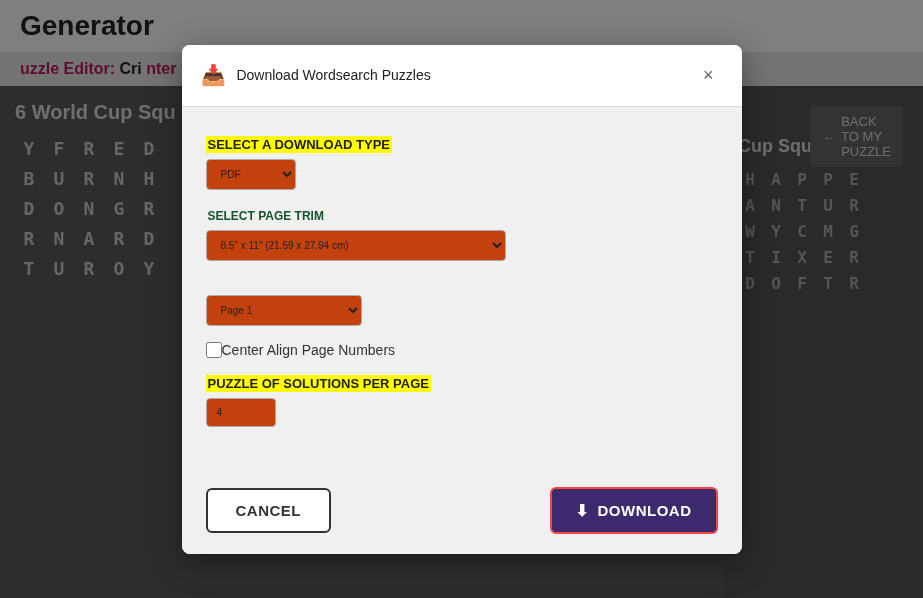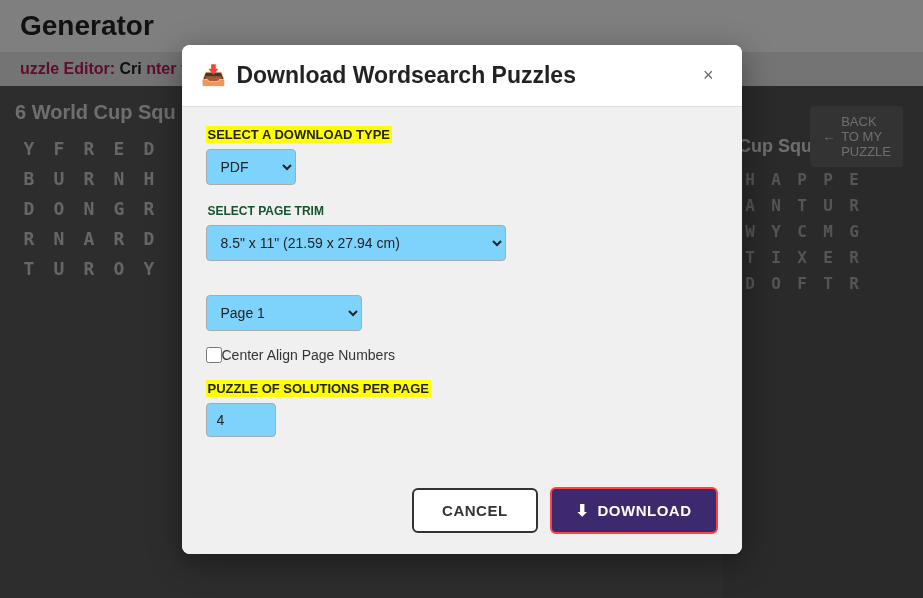--- a/index.html
+++ b/index.html
@@ -163,38 +163,38 @@
       gap: 10px;
       border-bottom: 1px solid #ddd;
     }
 
     .modal-icon {
       font-size: 20px;
       color: #444;
     }
 
     .modal-title {
-      font-size: 23px;
-      font-weight: bold;
+      font-size: 14px;
+      font-weight: normal;
       color: #222;
       flex: 1;
     }
 
     .modal-close {
       background: none;
       border: none;
       font-size: 18px;
       color: #666;
       cursor: pointer;
       padding: 4px 8px;
       border-radius: 4px;
     }
 
     .modal-body {
-      padding: 18px 24px;
+      padding: 28px 24px;
       background: #f0f0f0;
     }
 
     .field-group {
       margin-bottom: 16px;
     }
 
     .field-label {
       font-size: 13px;
       font-weight: bold;
@@ -209,22 +209,22 @@
       background: none;
       font-weight: bold;
       color: #14532d;
       font-size: 12px;
     }
 
     select, input[type="text"], input[type="number"] {
       border: 1px solid #aaa;
       border-radius: 4px;
       padding: 8px 10px;
-      font-size: 14px;
-      background: #7dd3fc;
+      font-size: 10px;
+      background: #c2410c;
       color: #222;
       appearance: auto;
     }
 
     .select-pdf {
       width: 90px;
     }
 
     .select-page-trim {
       width: 300px;
@@ -255,21 +255,21 @@
     }
 
     .start-page-input {
       width: 80px;
     }
 
     .modal-footer {
       padding: 16px 24px 20px;
       display: flex;
       align-items: center;
-      justify-content: flex-end;
+      justify-content: space-between;
       gap: 12px;
       background: #f0f0f0;
     }
 
     .btn-cancel {
       background: #fff;
       border: 2px solid #333;
       border-radius: 6px;
       padding: 12px 28px;
       font-size: 15px;

